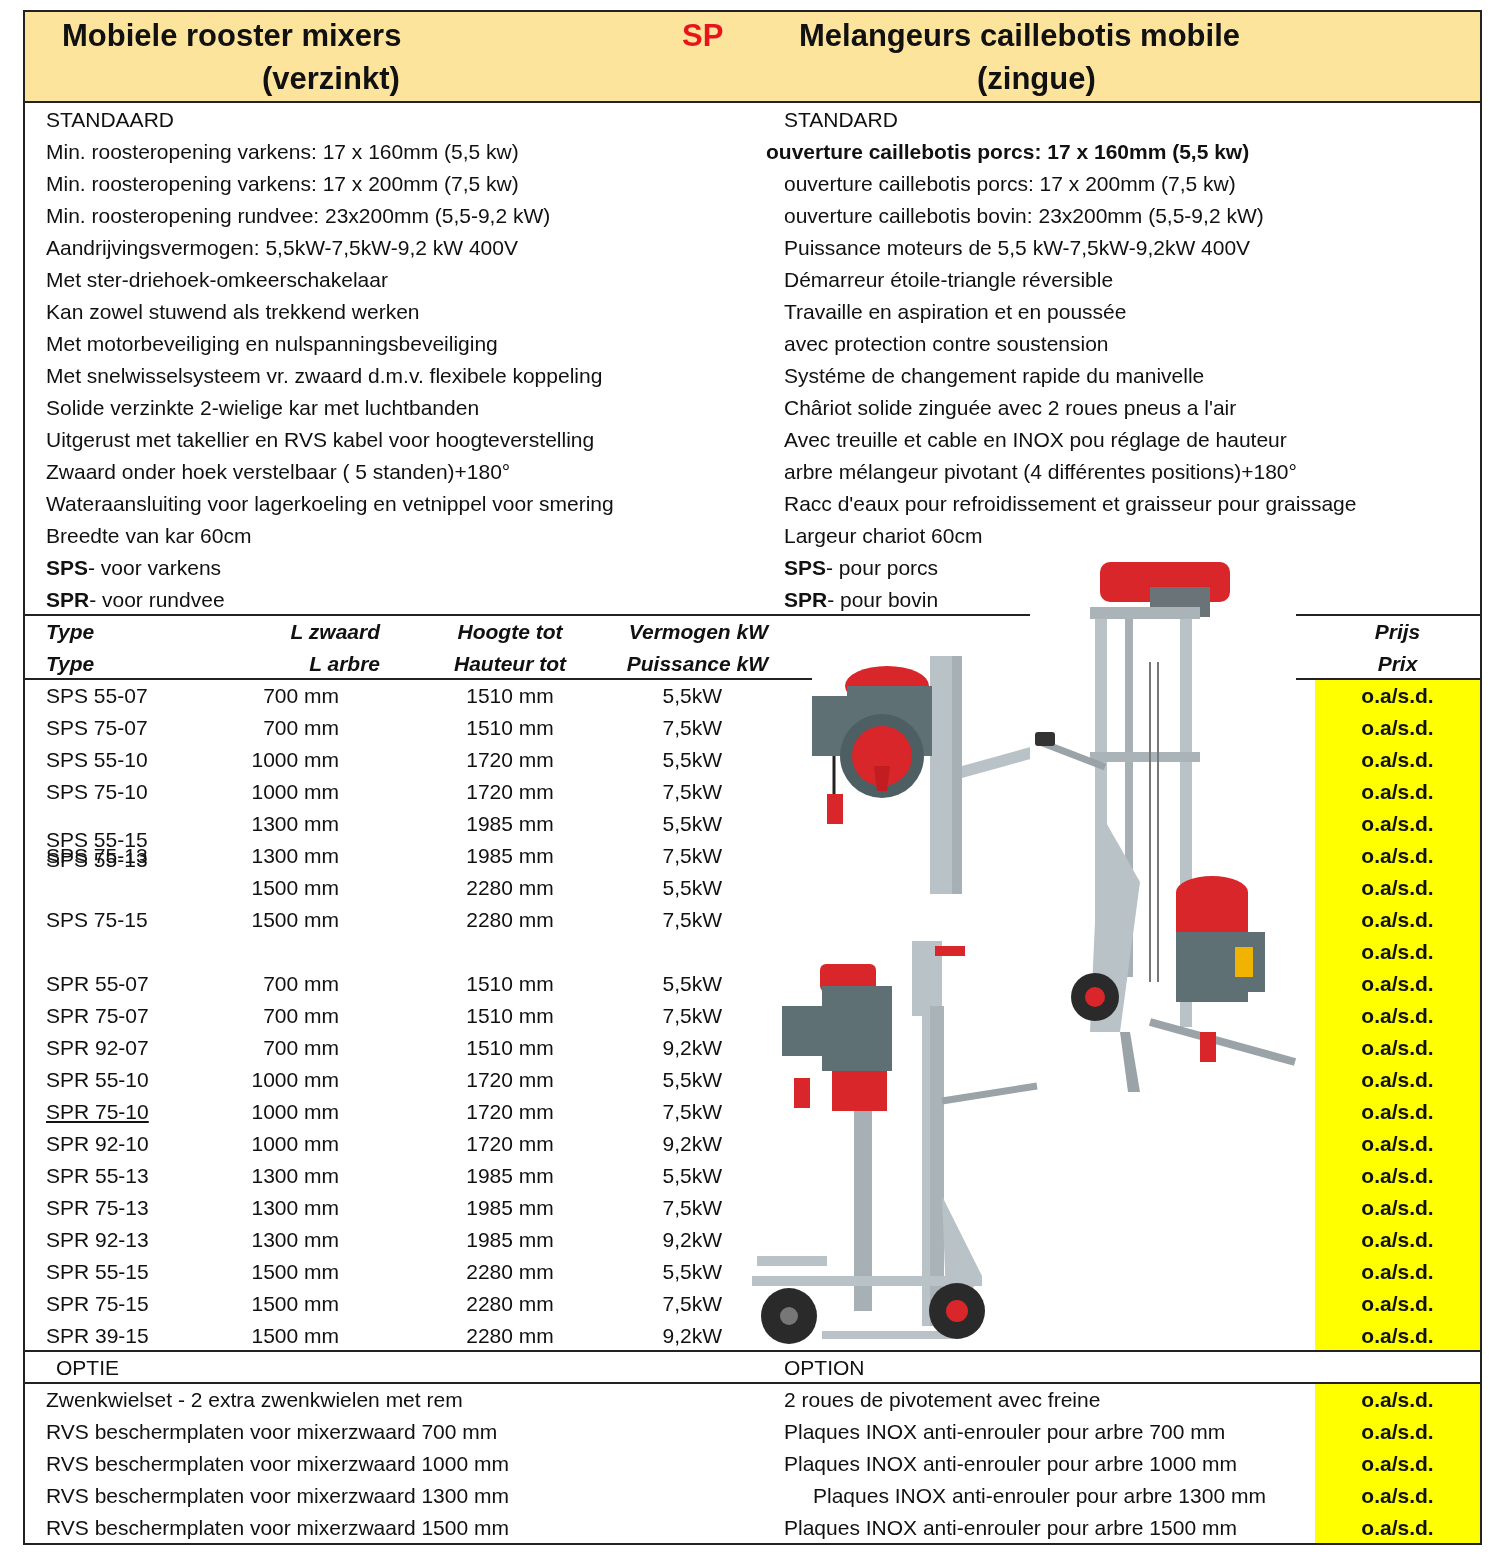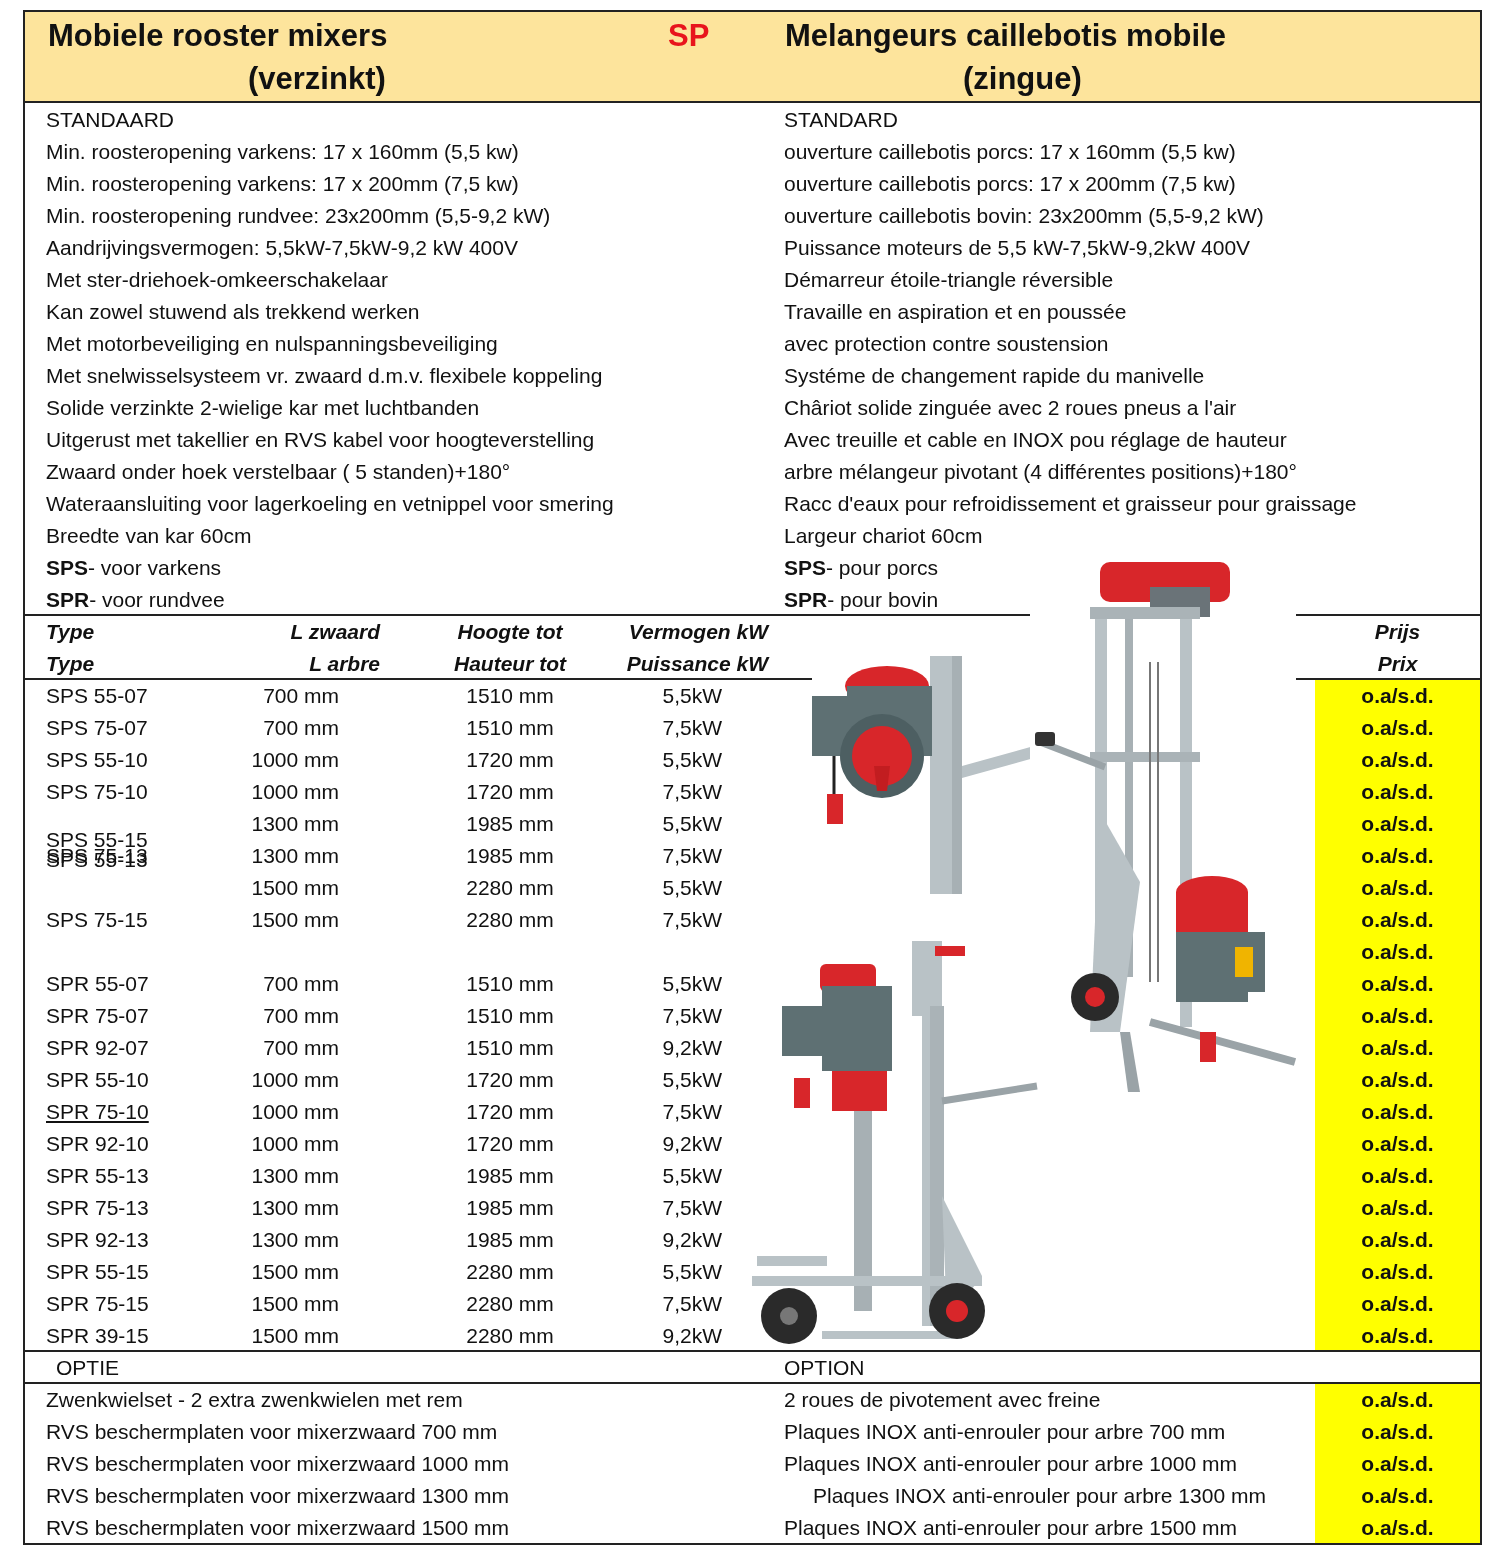--- a/index.html
+++ b/index.html
@@ -2,21 +2,21 @@
 <html><head>
 <meta charset="utf-8">
 <style>
   html, body { margin: 0; padding: 0; background: #ffffff; }
   body { width: 1505px; height: 1555px; position: relative; overflow: hidden;
          font-family: "Liberation Sans", sans-serif; color: #111; }
   .sheet { position: absolute; left: 23px; top: 10px; width: 1459px; height: 1535px;
            border-left: 2px solid #222; border-right: 2px solid #222; box-sizing: border-box; }
   .header { position: absolute; left: 23px; top: 10px; width: 1459px; height: 93px;
             background: #fde49c; border: 2px solid #222; box-sizing: border-box; }
-  .h-title { position: absolute; font-weight: bold; font-size: 31px; line-height: 40px; white-space: nowrap; }
+  .h-title { position: absolute; font-weight: bold; font-size: 31px; line-height: 40px; white-space: nowrap; margin-left: 14px; }
   .h-sp { color: #e8141c; }
   .line { position: absolute; font-size: 21px; line-height: 32px; white-space: nowrap; }
   .b { font-weight: bold; }
   .hr { position: absolute; height: 2px; background: #222; }
   .colhead { position: absolute; font-size: 21px; font-weight: bold; font-style: italic; line-height: 32px; white-space: nowrap; }
   .cell { position: absolute; font-size: 21px; line-height: 32px; white-space: nowrap; }
   .price { position: absolute; left: 1315px; width: 165px; height: 32px; background: #ffff00;
            font-size: 21px; font-weight: bold; text-align: center; line-height: 32px; }
   .right { text-align: right; }
   .photo { position: absolute; }
@@ -46,21 +46,21 @@
     <div class="line" style="left:46px;top:392px;">Solide verzinkte 2-wielige kar met luchtbanden</div>
     <div class="line" style="left:46px;top:424px;">Uitgerust met takellier en RVS kabel voor hoogteverstelling</div>
     <div class="line" style="left:46px;top:456px;">Zwaard onder hoek verstelbaar ( 5 standen)+180°</div>
     <div class="line" style="left:46px;top:488px;">Wateraansluiting voor lagerkoeling en vetnippel voor smering</div>
     <div class="line" style="left:46px;top:520px;">Breedte van kar 60cm</div>
     <div class="line" style="left:46px;top:552px;"><span class="b">SPS</span><span>- voor varkens</span></div>
     <div class="line" style="left:46px;top:584px;"><span class="b">SPR</span><span>- voor rundvee</span></div>
   </div>
 <div id="std-fr">
     <div class="line" style="left:784px;top:104px;">STANDARD</div>
-    <div class="line" style="left:784px;top:136px;">ouverture caillebotis porcs: 17 x 160mm (5,5 kw)</div>
+    <div class="line" style="left:766px;top:136px;font-weight:bold;">ouverture caillebotis porcs: 17 x 160mm (5,5 kw)</div>
     <div class="line" style="left:784px;top:168px;">ouverture caillebotis porcs: 17 x 200mm (7,5 kw)</div>
     <div class="line" style="left:784px;top:200px;">ouverture caillebotis bovin: 23x200mm (5,5-9,2 kW)</div>
     <div class="line" style="left:784px;top:232px;">Puissance moteurs de 5,5 kW-7,5kW-9,2kW 400V</div>
     <div class="line" style="left:784px;top:264px;">Démarreur étoile-triangle réversible</div>
     <div class="line" style="left:784px;top:296px;">Travaille en aspiration et en poussée</div>
     <div class="line" style="left:784px;top:328px;">avec protection contre soustension</div>
     <div class="line" style="left:784px;top:360px;">Systéme de changement rapide du manivelle</div>
     <div class="line" style="left:784px;top:392px;">Châriot solide zinguée avec 2 roues pneus a l'air</div>
     <div class="line" style="left:784px;top:424px;">Avec treuille et cable en INOX pou réglage de hauteur</div>
     <div class="line" style="left:784px;top:456px;">arbre mélangeur pivotant (4 différentes positions)+180°</div>

